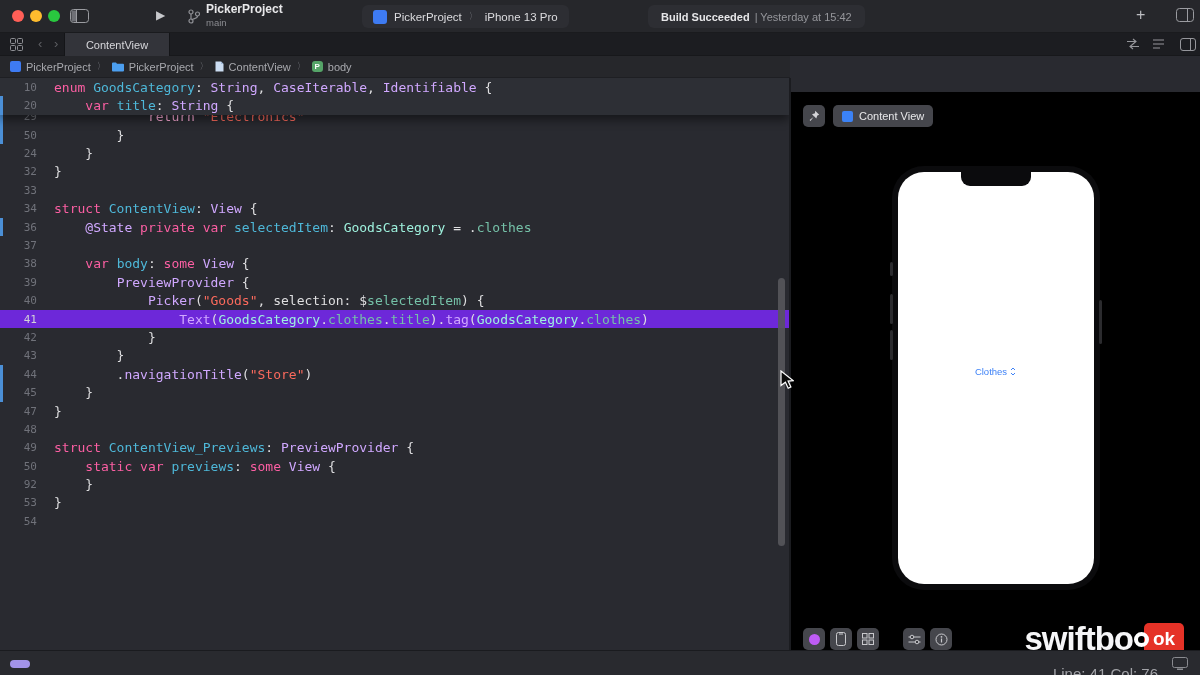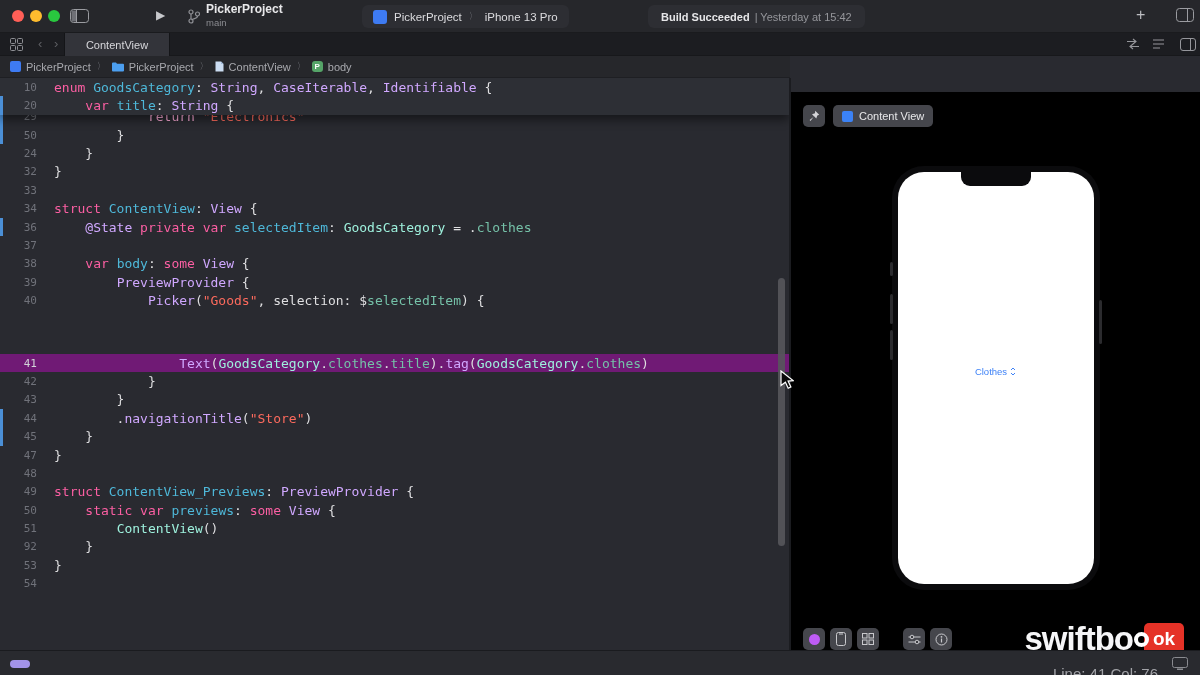--- a/index.html
+++ b/index.html
@@ -52,21 +52,21 @@
   .crumb { display:flex; align-items:center; gap:5px; font-size:11px; color:#A8A9AE; }
   .mini-proj { width:11px; height:11px; border-radius:2px; background:#3E7BF2; }
   .p-badge { width:11px; height:11px; border-radius:3px; background:#55A468; color:#fff;
              font-size:8px; font-weight:700; display:flex; align-items:center; justify-content:center; }
 
   
   .editor { position:absolute; left:0; top:78px; width:789px; height:572px;
             background:#292A30; overflow:hidden; }
   .rows-flow { padding-top:29.6px; }
   .crow { position:relative; height:18.4px; display:flex; align-items:center; }
-  .crow.current { background:#701a75;margin-top:44px; }
+  .crow.current { background:#6d28d9; }
   .chg { position:absolute; left:0; top:0; bottom:0; width:3px; background:#4B8FD6; }
   .lnum { flex:none; width:46px; text-align:right; padding-right:9px;
           font-family:"DejaVu Sans Mono", monospace; font-size:11px; color:#70727A; }
   .lnum.cur { color:#D2D3D8; }
   .ctext { white-space:pre; font-family:"DejaVu Sans Mono", monospace; font-size:13px; padding-left:8px; }
   .crow.partial .ctext { filter:blur(0.7px); opacity:.8; }
   .sticky { position:absolute; left:0; top:0; right:0; height:37px; background:#2D2F35;
             box-shadow:0 5px 9px rgba(0,0,0,0.45); }
   .vscroll { position:absolute; right:4px; top:200px; width:7px; height:268px;
              background:#56575C; border-radius:4px; opacity:.9; }
@@ -319,24 +319,20 @@
         </div>
         <div class="crow">
           <span class="lnum">49</span>
           <span class="ctext"><span style="color: rgb(252, 95, 163);">struct</span><span style="color: rgb(223, 223, 225);"> </span><span style="color: rgb(78, 184, 217);">ContentView_Previews</span><span style="color: rgb(223, 223, 225);">: </span><span style="color: rgb(208, 168, 255);">PreviewProvider</span><span style="color: rgb(223, 223, 225);"> {</span></span>
         </div>
         <div class="crow">
           <span class="lnum">50</span>
           <span class="ctext"><span style="color: rgb(223, 223, 225);">    </span><span style="color: rgb(252, 95, 163);">static</span><span style="color: rgb(223, 223, 225);"> </span><span style="color: rgb(252, 95, 163);">var</span><span style="color: rgb(223, 223, 225);"> </span><span style="color: rgb(78, 184, 217);">previews</span><span style="color: rgb(223, 223, 225);">: </span><span style="color: rgb(252, 95, 163);">some</span><span style="color: rgb(223, 223, 225);"> </span><span style="color: rgb(208, 168, 255);">View</span><span style="color: rgb(223, 223, 225);"> {</span></span>
         </div>
         <div class="crow">
-          <span class="lnum">51</span>
-          <span class="ctext"><span style="color: rgb(223, 223, 225);">        </span><span style="color: rgb(158, 241, 221);">ContentView</span><span style="color: rgb(223, 223, 225);">()</span></span>
-        </div>
-        <div class="crow">
           <span class="lnum">92</span>
           <span class="ctext"><span style="color: rgb(223, 223, 225);">    }</span></span>
         </div>
         <div class="crow">
           <span class="lnum">53</span>
           <span class="ctext"><span style="color: rgb(223, 223, 225);">}</span></span>
         </div>
         <div class="crow">
           <span class="lnum">54</span>
           <span class="ctext"></span>

